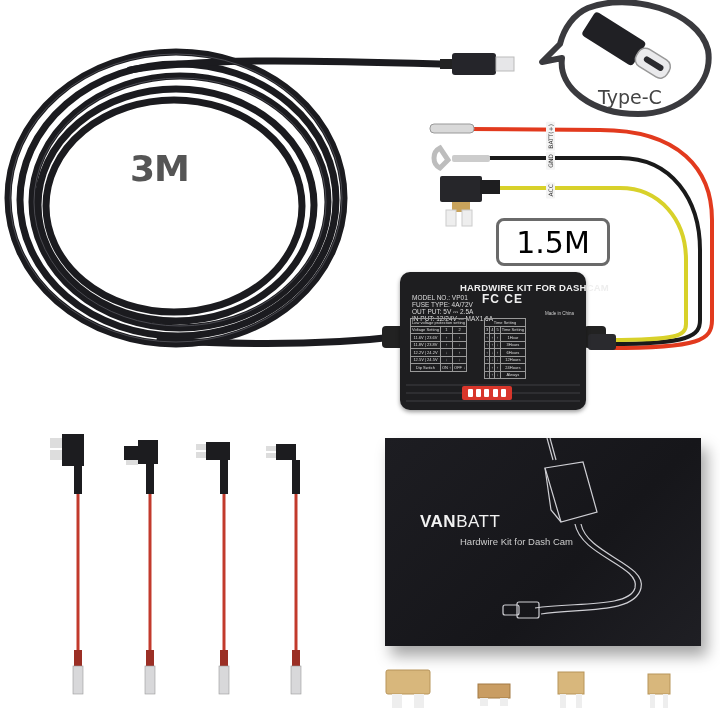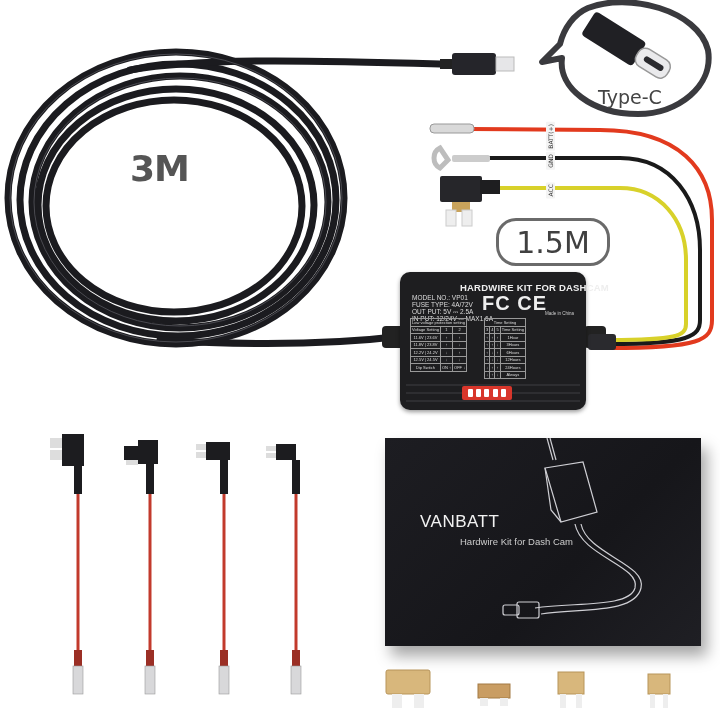--- a/index.html
+++ b/index.html
@@ -1,39 +1,39 @@
 <!DOCTYPE html>
 <html><head>
 <meta charset="utf-8">
 <style>
   html,body{margin:0;padding:0;background:#fff;}
   body{width:720px;height:716px;position:relative;overflow:hidden;font-family:"Liberation Sans",sans-serif;}
   .abs{position:absolute;}
   svg{display:block;}
   .len-label{font-family:"DejaVu Sans",sans-serif;font-weight:bold;color:#555;}
   #len3m{left:130px;top:148px;font-size:36px;letter-spacing:-1px;}
-  #len15m{left:496px;top:218px;width:114px;height:48px;border:3px solid #6a6a6a;border-radius:20px;box-sizing:border-box;font-size:30px;display:flex;align-items:center;justify-content:center;color:#404040;font-weight:normal;font-family:"DejaVu Sans",sans-serif;}
+  #len15m{left:496px;top:218px;width:114px;height:48px;border:3px solid #6a6a6a;border-radius:8px;box-sizing:border-box;font-size:30px;display:flex;align-items:center;justify-content:center;color:#000000;font-weight:normal;font-family:"DejaVu Sans",sans-serif;}
   #typec-bubble{left:528px;top:0;width:190px;height:118px;}
   #typec-label{left:598px;top:86px;font-size:19px;color:#444;font-family:"DejaVu Sans",sans-serif;}
   .wire-tag{font-size:6px;color:#333;background:#f4f4f4;writing-mode:vertical-rl;transform:rotate(180deg);padding:2px 1px;font-family:"DejaVu Sans",sans-serif;border-radius:1px;}
   #box{left:400px;top:272px;width:186px;height:138px;background:#1e1e20;border-radius:10px;box-shadow:0 2px 4px rgba(0,0,0,.4);}
   #box-title{left:412px;top:282px;font-size:9.5px;font-weight:bold;color:#eee;letter-spacing:.2px;margin-left:48px;}
   .spec{font-size:6.5px;color:#ddd;left:412px;}
-  #cert{left:482px;top:292px;font-size:20px;color:#eee;font-weight:bold;letter-spacing:1px;}
+  #cert{left:482px;top:292px;font-size:12px;color:#eee;font-weight:bold;letter-spacing:1px;}
   #made{left:545px;top:311px;font-size:4.5px;color:#ccc;}
   table.dip{border-collapse:collapse;font-size:4px;color:#ddd;}
   table.dip td{border:0.5px solid #999;padding:0 1px;height:6.5px;text-align:center;white-space:nowrap;}
   #tbl-left{left:410px;top:318px;}
   #tbl-right{left:484px;top:318px;}
   #dip{left:462px;top:386px;width:50px;height:14px;background:#d8362b;border-radius:2px;display:flex;align-items:center;justify-content:space-around;padding:0 4px;box-sizing:border-box;}
   #dip span{width:5px;height:8px;background:#fff;border-radius:1px;display:block;}
   .vent{left:406px;height:2px;width:174px;background:#2e2e31;}
   #kitbox{left:385px;top:438px;width:316px;height:208px;background:linear-gradient(135deg,#1d1d22,#16161a 60%,#1f1f24);box-shadow:6px 10px 14px rgba(0,0,0,.35);}
   #brand{left:420px;top:512px;font-size:17px;color:#f2f2f2;letter-spacing:.5px;}
-  #brand b{font-weight:normal;margin-top:8px;}
+  #brand b{font-weight:bold;margin-top:8px;}
   #brand span{font-weight:normal;}
   #kit-sub{left:420px;top:536px;font-size:9.5px;color:#ccc;padding-left:40px;}
 </style>
 </head>
 <body>
 
 <svg class="abs" style="left:0;top:0" width="720" height="716" viewBox="0 0 720 716">
   <g fill="none" stroke="#1b1b1f" stroke-width="7" stroke-linecap="round">
     <ellipse cx="176" cy="198" rx="168" ry="146"></ellipse>
     <ellipse cx="178" cy="200" rx="158" ry="136"></ellipse>

